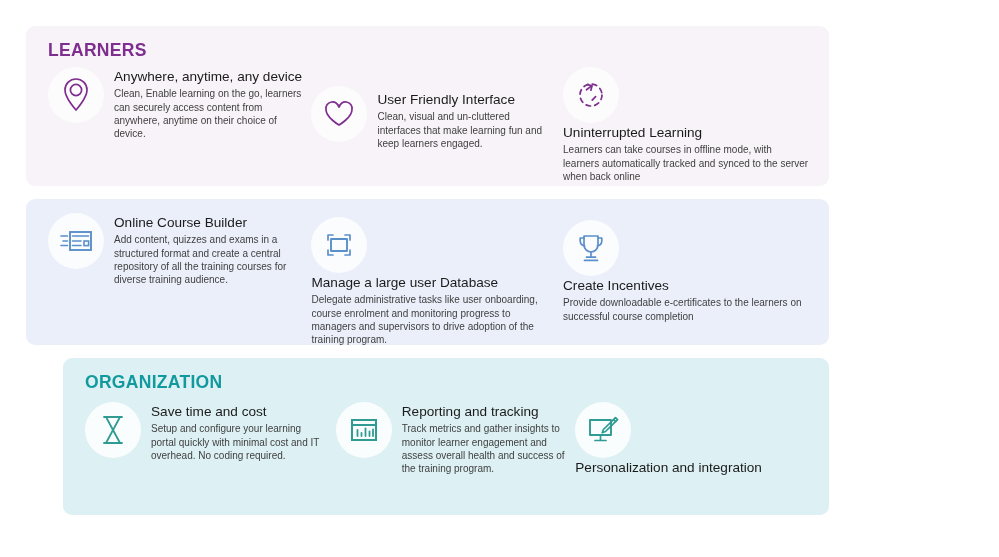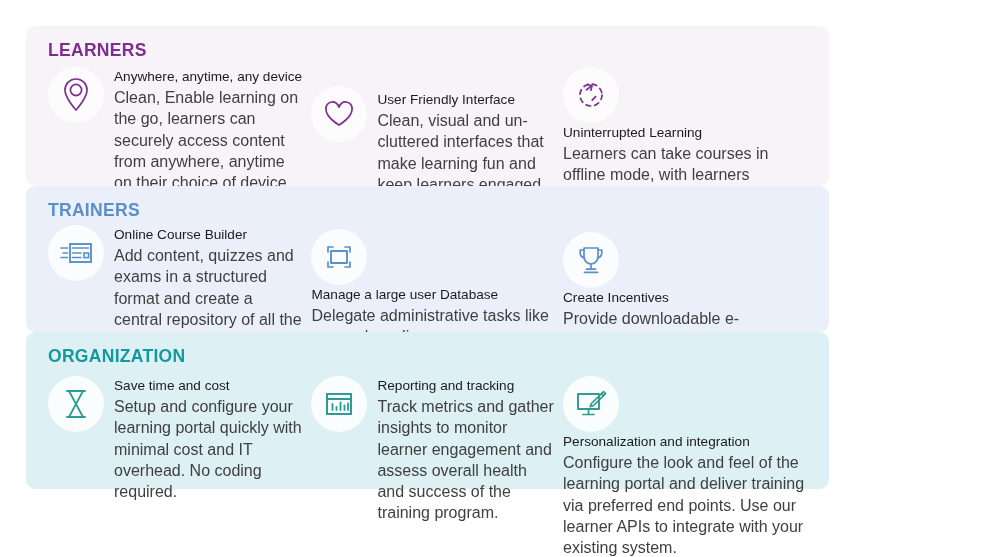--- a/index.html
+++ b/index.html
@@ -14,31 +14,32 @@
     overflow: hidden;
   }
   .page {
     width: 839px;
     height: 557px;
     position: relative;
     box-sizing: border-box;
     padding: 26px 10px 18px 26px;
     display: flex;
     flex-direction: column;
+    gap: 13px;
   }
 
   .band {
     border-radius: 9px;
     box-sizing: border-box;
     padding: 14px 20px 14px 22px;
     position: relative;
   }
   .band-learners { background: #f8f3f8; height: 160px; }
   .band-trainers { background: #eaeffa; height: 146px; }
-  .band-organization { background: #ddf0f3; height: 157px; }
+  .band-organization { background: #ddf0f3; height: 157px; margin-left: 37px; }
 
   .band-title {
     font-size: 17.5px;
     font-weight: bold;
     letter-spacing: 0.3px;
     margin: 0 0 4px 0;
     line-height: 1.2;
   }
   .t-learners { color: #7d2e8f; }
   .t-trainers { color: #5b8fc9; }
@@ -73,36 +74,36 @@
 
   .card-text { padding-top: 1px; }
   .card-title {
     font-size: 13.6px;
     font-weight: normal;
     color: #1b1b1b;
     line-height: 1.35;
     margin: 0 0 1px 0;
   }
   .card-desc {
-    font-size: 16px;
+    font-size: 10px;
     color: #3f3f3f;
     line-height: 1.32;
     margin: 0;
   }
 
   
   .r1 .col-1 { margin-top: 2px; }
   .r1 .col-2 { margin-top: 25px; }
   .r1 .col-3 { margin-top: 2px; }
   .r2 .col-1 { }
   .r2 .col-2 { margin-top: 4px; flex-direction: column; }
   .r2 .col-3 { margin-top: 11px; }
   .r3 .col-1 { margin-top: 5px; }
   .r3 .col-2 { margin-top: 5px; }
-  .r3 .col-3 { margin-top: 5px; }
+  .r3 .col-3 { margin-top: 5px; text-align: center; }
 
   .r1 .col-2 .icon-wrap { margin-top: -4px; }
   .r2 .col-3 .icon-wrap { margin-top: -4px; }
 
   svg { display: block; }
 </style>
 </head>
 <body>
 
 <div class="page">
@@ -149,21 +150,20 @@
         <div class="card-text">
           <p class="card-title">Uninterrupted Learning</p>
           <p class="card-desc">Learners can take courses in offline mode, with learners automatically tracked and synced to the server when back online</p>
         </div>
       </div>
 
     </div>
   </section>
 
   <section class="band band-trainers">
-    <h2 class="band-title t-trainers">TRAINERS</h2>
 
     <div class="cards r2">
 
       <div class="card col-1">
         <div class="icon-wrap">
           <svg width="34" height="26" viewBox="0 0 34 26" fill="none" stroke="#5b8fc9" stroke-width="1.6" stroke-linecap="round">
             <rect x="11" y="4" width="21" height="18" stroke-width="1.9"></rect>
             <line x1="13.5" y1="8" x2="29.5" y2="8"></line>
             <line x1="13.5" y1="13" x2="22" y2="13"></line>
             <line x1="13.5" y1="17.5" x2="22" y2="17.5"></line>
@@ -258,20 +258,19 @@
           <svg width="34" height="30" viewBox="0 0 34 30" fill="none" stroke="#2f9b92" stroke-width="1.7" stroke-linecap="round" stroke-linejoin="round">
             <path d="M4 5 H25 V20 H4 Z" stroke-width="1.9"></path>
             <line x1="14.5" y1="20" x2="14.5" y2="25"></line>
             <line x1="9" y1="25.5" x2="20" y2="25.5"></line>
             <path d="M29.5 2.6 L31.6 4.7 L19.5 16.5 L16.2 17.7 L17.4 14.5 Z" fill="none"></path>
             <line x1="27.6" y1="4.6" x2="29.6" y2="6.6"></line>
           </svg>
         </div>
         <div class="card-text">
           <p class="card-title">Personalization and integration</p>
-          <p class="card-desc">Configure the look and feel of the learning portal and deliver training via preferred end points. Use our learner APIs to integrate with your existing system.</p>
         </div>
       </div>
 
     </div>
   </section>
 
 </div>
 
 </body></html>

